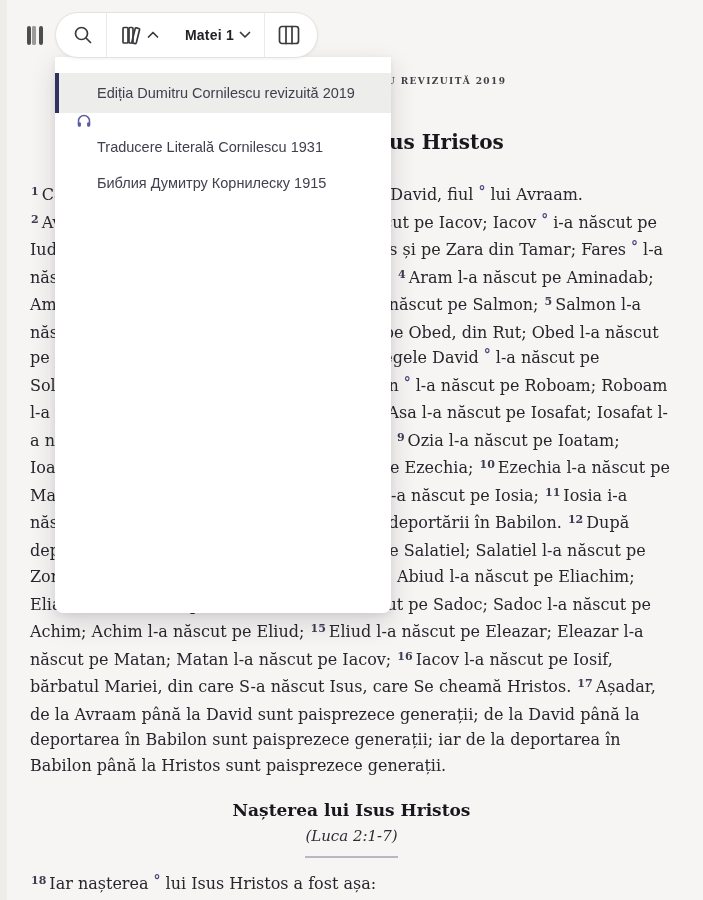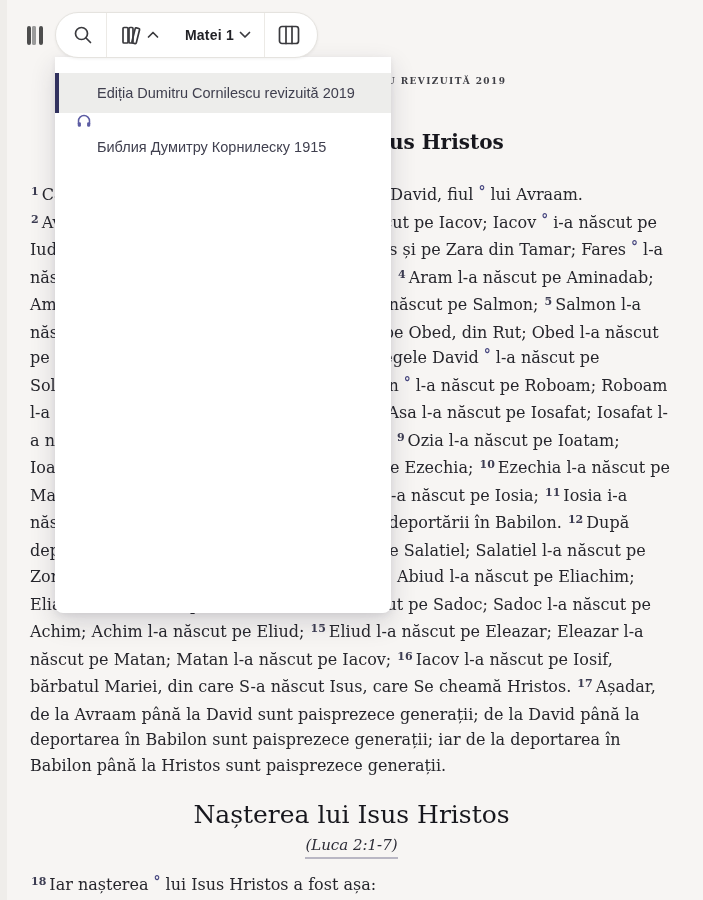--- a/index.html
+++ b/index.html
@@ -35,27 +35,27 @@
   .reader{position:absolute;left:30px;top:70px;width:643px;z-index:1;color:#26262c;}
   .version-header{
     text-align:center;font-family:"DejaVu Serif", serif;font-weight:700;
     font-size:9px;letter-spacing:1.4px;color:#3f3f45;margin-top:6px;
   }
   h1.sec-title{
     font-family:"DejaVu Serif", serif;font-size:20px;font-weight:700;color:#17171d;
     text-align:center;margin:44px 0 0 0;
   }
   h2.sec-title{
-    font-family:"DejaVu Serif", serif;font-size:25px;font-weight:400;color:#17171d;
+    font-family:"DejaVu Serif", serif;font-size:17px;font-weight:700;color:#17171d;
     text-align:center;margin:22px 0 0 0;
   }
   .ref-link-row{text-align:center;margin-top:7px;}
   .ref-link{
     display:inline-block;font-family:"DejaVu Serif", serif;font-style:italic;font-size:15px;
-    color:#2c2c36;border-bottom:2px solid #b9b7c4;padding-bottom:3px;cursor:pointer;
+    color:#2c2c36;border-bottom:2px solid #b9b7c4;padding-bottom:11px;cursor:pointer;
   }
   p.verses{
     font-family:"DejaVu Serif", serif;font-size:16px;line-height:25.5px;
     color:#26262c;margin:28px 0 0 0;text-align:left;
   }
   p.verses.second{margin-top:13px;}
   .vnum{
     font-size:11px;color:#3c3c52;position:relative;top:-5px;
     margin-right:3px;margin-left:1px;font-weight:700;
   }
@@ -153,16 +153,20 @@
   </div>
       <div class="dd-item">
     <svg class="dd-audio" viewBox="0 0 16 16">
       <path d="M2.5 11 V8 a5.5 5.5 0 0 1 11 0 v3" fill="none" stroke="#5c5ca3" stroke-width="1.5" stroke-linecap="round"></path>
       <rect x="1.8" y="9.2" width="3.1" height="4.6" rx="1.4" fill="#5c5ca3"></rect>
       <rect x="11.1" y="9.2" width="3.1" height="4.6" rx="1.4" fill="#5c5ca3"></rect>
     </svg>
   </div>
       <div class="dd-item">
     
+    <span class="dd-label">Traducere Literală Cornilescu 1931</span>
+  </div>
+      <div class="dd-item">
+    
     <span class="dd-label">Библия Думитру Корнилеску 1915</span>
   </div>
     </div>
 </div>
 
 </body></html>

